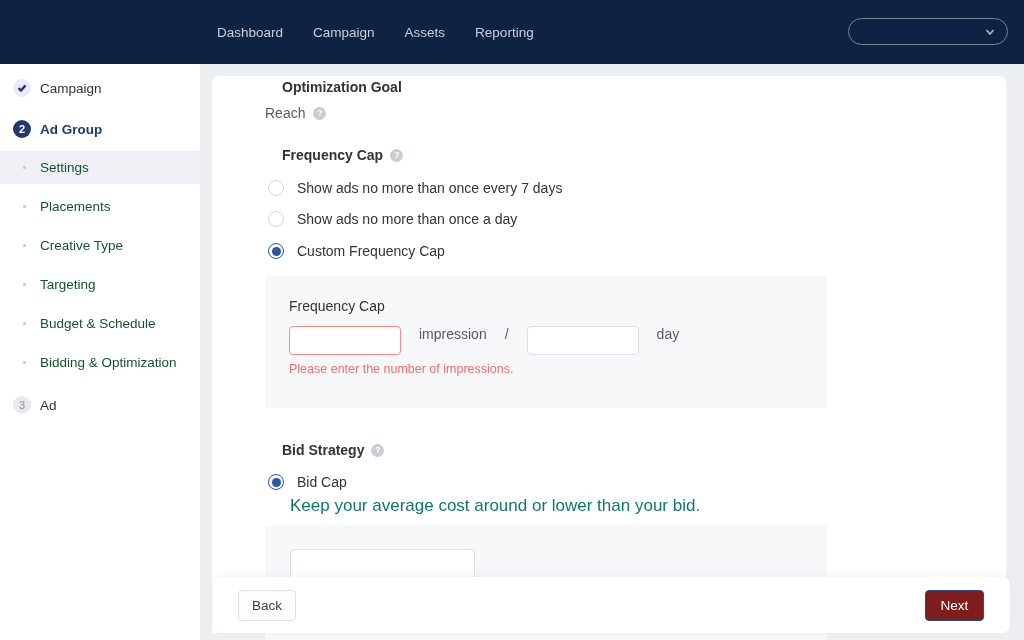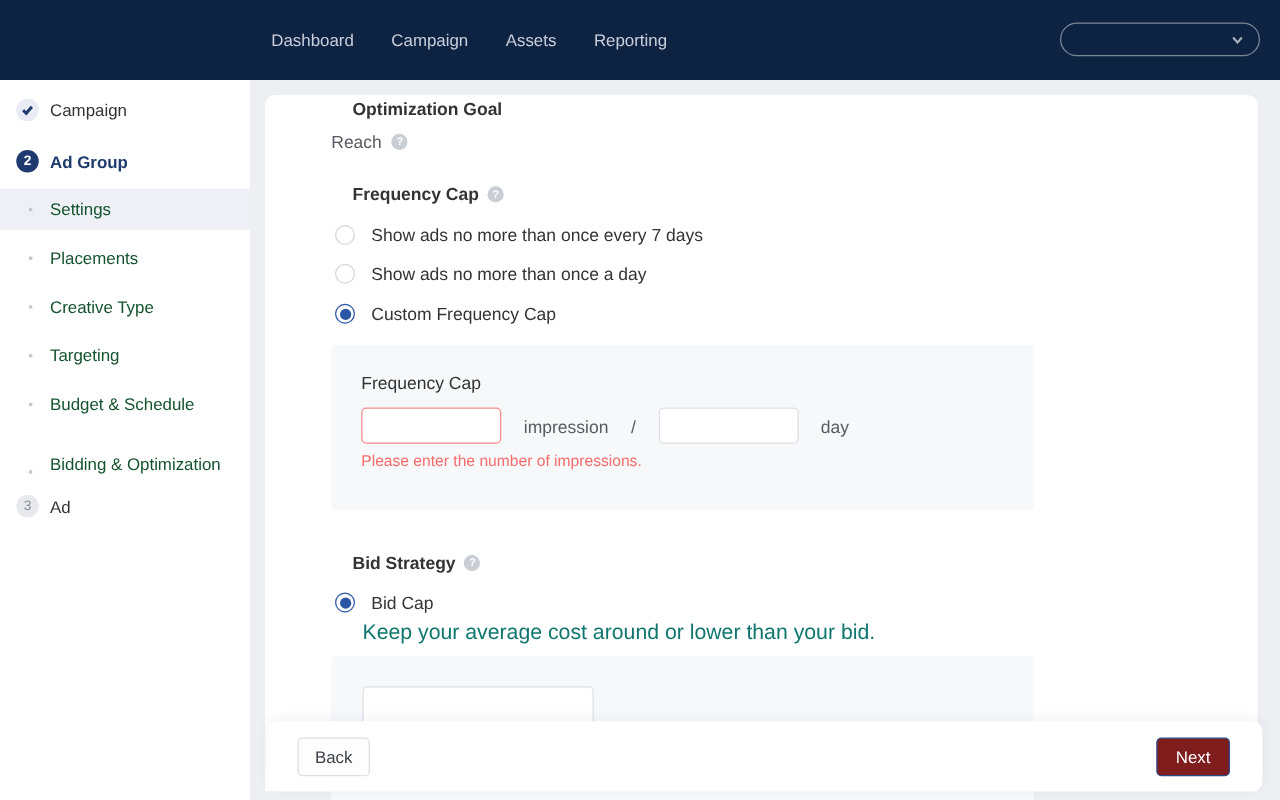--- a/index.html
+++ b/index.html
@@ -50,21 +50,21 @@
   .row-adgroup  { top:55px; height:20px; }
   .sub-row { position:absolute; left:0; width:200px; height:33px; display:flex; align-items:center; cursor:pointer; }
   .sub-row.current { background:#eef0f5; }
   .sub-dot { width:3px; height:3px; border-radius:50%; background:#c3c7cе; background:#c3c7ce; margin-left:23px; flex-shrink:0; }
   .sub-label { font-size:13.5px; color:#14532d; margin-left:14px; }
   .row-settings   { top:87px; }
   .row-placements { top:126px; }
   .row-creative   { top:165px; }
   .row-targeting  { top:204px; }
   .row-budget     { top:243px; }
-  .row-bidding    { top:282px;align-items:flex-end; }
+  .row-bidding    { top:282px; }
   .row-ad { top:331px; height:20px; }
 
   
   .card {
     position:absolute; left:212px; top:76px; width:794px; height:557px;
     background:#fff; border-radius:8px 8px 0 0; z-index:1;
   }
   .sec-title { position:absolute; left:53px; font-size:14px; font-weight:700; color:#333;
                display:flex; align-items:center; gap:7px;margin-left:17px; }
   .t-opt  { top:3px; }
@@ -84,21 +84,21 @@
            flex-shrink:0; cursor:pointer; position:relative; }
   .radio.checked { border:1.5px solid #2b55a5; }
   .radio.checked::after { content:""; position:absolute; inset:2.5px; border-radius:50%; background:#2b55a5; }
   .radio-label { font-size:14px; color:#333; cursor:pointer; }
   .bid-desc { position:absolute; left:78px; top:420px; font-size:17px; color:#0f766e; }
 
   .panel { position:absolute; left:53px; width:562px; background:#f7f8fa; border-radius:3px; }
   .panel-freq { top:200px; height:132px; padding:22px 0 0 24px; }
   .panel-bid  { top:449px; height:120px; padding:24px 0 0 25px; }
   .panel-label { font-size:14px; color:#333; }
-  .input-row { display:flex; align-items:center; margin-top:12px; font-size:14px; color:#595961; }
+  .input-row { display:flex; align-items:flex-start; margin-top:12px; font-size:14px; color:#595961; }
   .tb { width:112px; height:29px; border-radius:4px; background:#fff; outline:none;
         font-family:"Liberation Sans", sans-serif; font-size:13px; padding:0 8px; }
   .tb-error { border:1px solid #f78989; }
   .tb-normal { border:1px solid #dcdfe6; }
   .unit { margin-left:18px; } .slash { margin:0 18px; }
   .err-msg { margin-top:7px; font-size:12.5px; color:#f56c6c; }
   .tb-bid { width:185px; height:60px; border:1px solid #dcdfe6; border-radius:4px; background:#fff; outline:none; }
 
   
   .footer {

